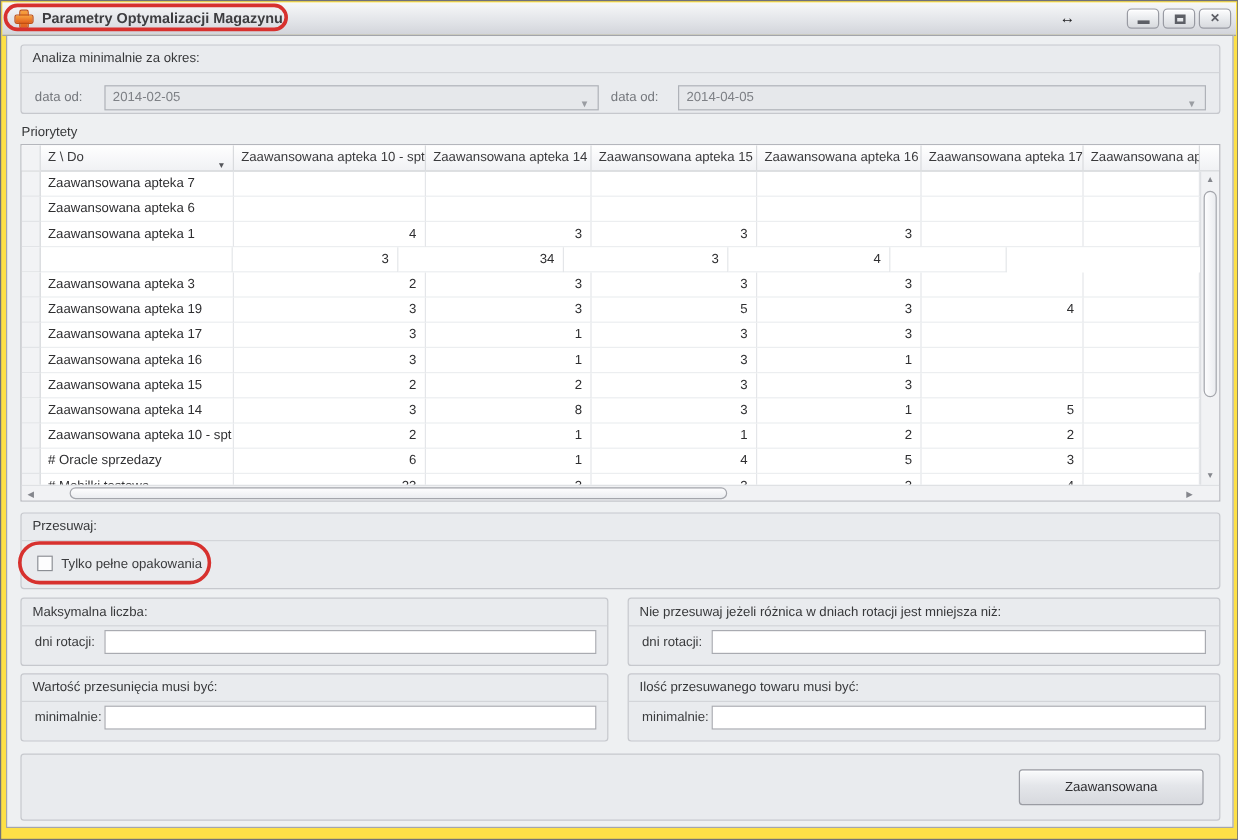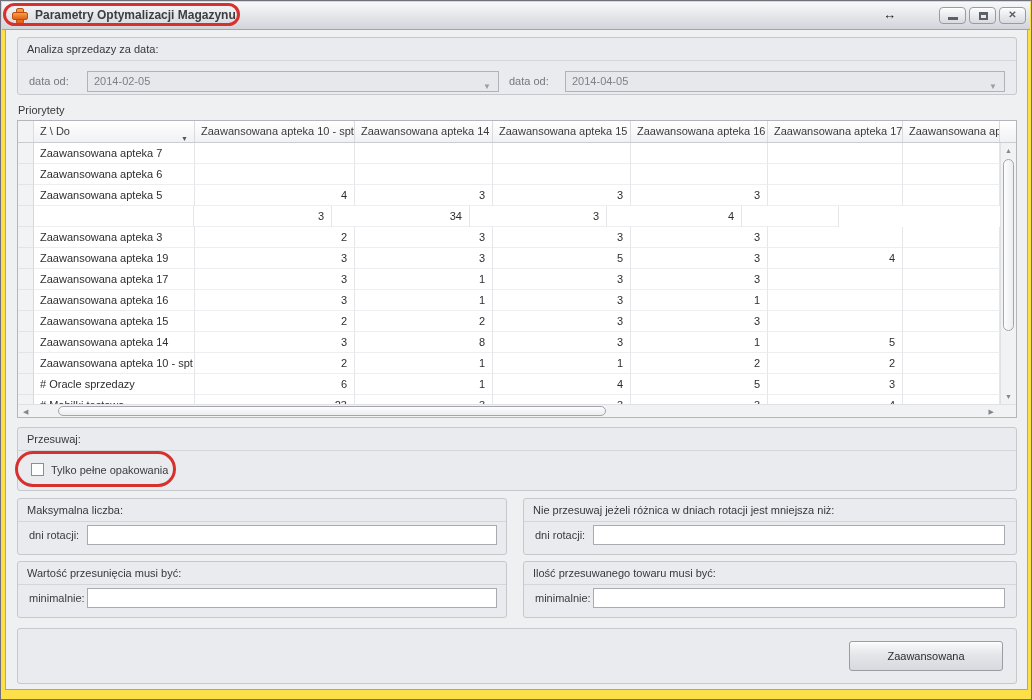--- a/index.html
+++ b/index.html
@@ -101,21 +101,21 @@
     <div class="winbtn" style="left:997px;">
       <div class="x">✕</div>
     </div>
   </div>
 
   <div class="annotation" style="left:2px;top:2px;width:237px;height:23px;border-radius:12px;"></div>
 
   <div class="client"></div>
 
   <div class="groupbox" style="left:16px;top:36px;width:1000px;height:58px;">
-    <div class="caption">Analiza sprzedazy za data:</div>
+    <div class="caption">Analiza minimalnie za okres:</div>
   </div>
   <div class="field-label disabled" style="left:28px;top:74px;">data od:</div>
   <div class="combo" style="left:86px;top:70px;width:412px;">
     <span>2014-02-05</span>
     <span class="arrow">▼</span>
   </div>
   <div class="field-label disabled" style="left:508px;top:74px;">data od:</div>
   <div class="combo" style="left:564px;top:70px;width:440px;">
     <span>2014-04-05</span>
     <span class="arrow">▼</span>
@@ -149,21 +149,21 @@
           <div class="gc name" style="width: 161px;">Zaawansowana apteka 6</div>
           <div class="gc val" style="width: 160px;"></div>
           <div class="gc val" style="width: 138px;"></div>
           <div class="gc val" style="width: 138px;"></div>
           <div class="gc val" style="width: 137px;"></div>
           <div class="gc val" style="width: 135px;"></div>
           <div class="gc val" style="width: 97px;"></div>
         </div>
         <div class="grow">
           <div class="gc rowhead" style="width: 16px;"></div>
-          <div class="gc name" style="width: 161px;">Zaawansowana apteka 5</div>
+          <div class="gc name" style="width: 161px;">Zaawansowana apteka 1</div>
           <div class="gc val" style="width: 160px;">4</div>
           <div class="gc val" style="width: 138px;">3</div>
           <div class="gc val" style="width: 138px;">3</div>
           <div class="gc val" style="width: 137px;">3</div>
           <div class="gc val" style="width: 135px;"></div>
           <div class="gc val" style="width: 97px;"></div>
         </div>
         <div class="grow">
           <div class="gc rowhead" style="width: 16px;"></div>
           <div class="gc val" style="width: 160px;"></div>

